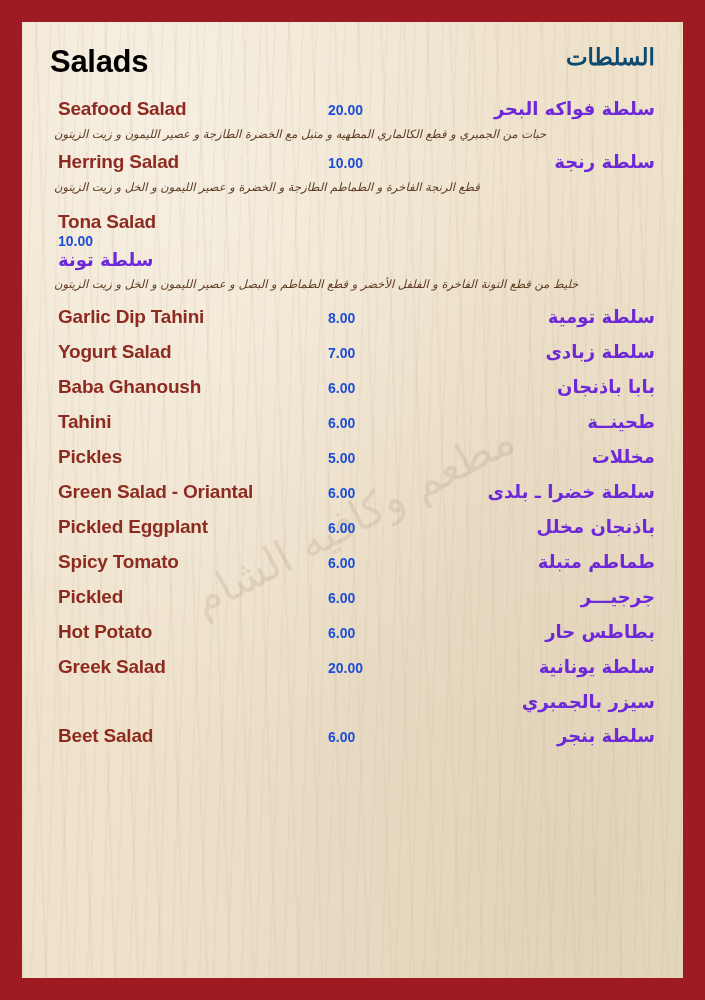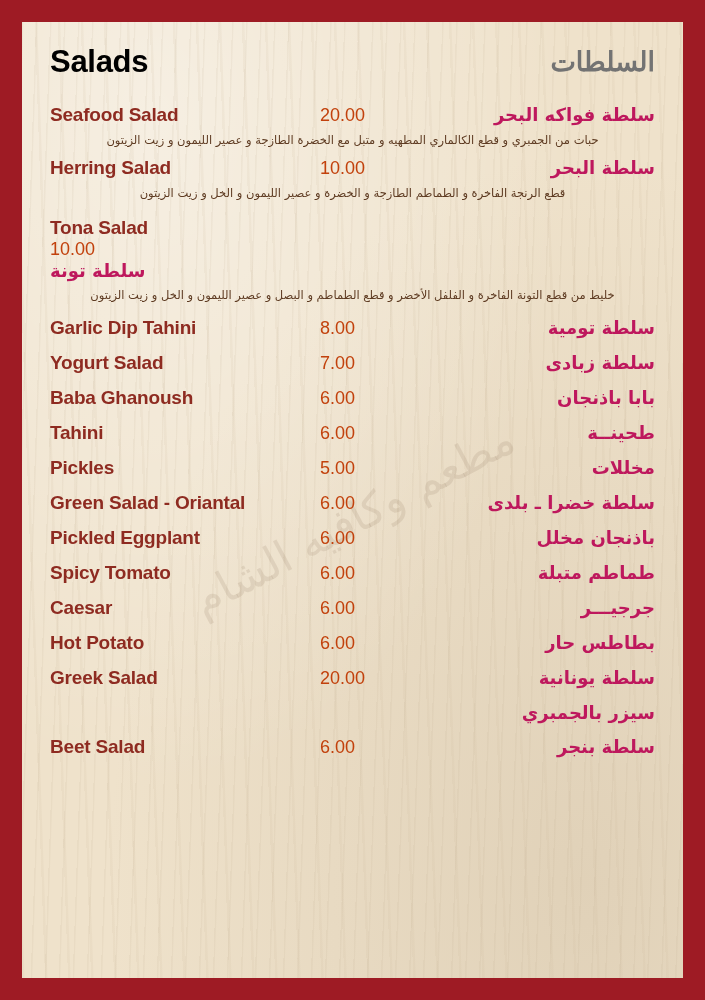--- a/index.html
+++ b/index.html
@@ -46,76 +46,78 @@
     font-family: "DejaVu Sans", sans-serif;
     pointer-events: none;
     direction: rtl;
   }
   .inner {
     position: relative;
     padding: 22px 28px 0 28px;
   }
   .title-row {
     display: flex;
-    align-items: center;
+    align-items: flex-start;
     justify-content: space-between;
-    margin-bottom: 24px;
+    margin-bottom: 18px;
   }
   .title-en {
     font-size: 31px;
     font-weight: bold;
     color: #000;
     letter-spacing: -0.3px;
   }
   .title-ar {
-    font-size: 27px;
-    font-weight: bold;
-    color: #737373;
+    font-size: 23px;
+    font-weight: bold;
+    color: #0c4a6e;
     direction: rtl;
     font-family: Liberation Sans, sans-serif;
   }
   .item {
     display: flex;
     align-items: baseline;
     justify-content: space-between;
     padding: 0;
+    margin-left: 8px;
   }
   .item .en {
     font-size: 19px;
     font-weight: bold;
     color: #8e2b21;
     flex: 0 0 auto;
     width: 270px;
     letter-spacing: -0.2px;
   }
   .item .price {
-    font-size: 18px;
-    font-weight: normal;
-    color: #c2410c;
+    font-size: 14px;
+    font-weight: bold;
+    color: #1d4ed8;
     flex: 0 0 auto;
     width: 110px;
     text-align: left;
   }
   .item .ar {
     font-size: 18px;
     font-weight: bold;
-    color: #be185d;
+    color: #6d28d9;
     flex: 1 1 auto;
     text-align: right;
     direction: rtl;
     font-family: "DejaVu Sans", sans-serif;
   }
   .desc {
     font-size: 11.5px;
     color: #5e3b22;
     direction: rtl;
-    text-align: center;
+    text-align: left;
     font-family: "DejaVu Sans", sans-serif;
     line-height: 1.5;
     margin: 6px 4px 8px 4px;
+    font-style: italic;
   }
   .spaced-1 { margin-top: 14px; flex-direction: column; }
   .row-gap { margin-top: 13px; }
   .first-row { margin-top: 6px; }
 </style>
 </head>
 <body>
 
 <div class="menu-page">
   <div class="texture"></div>
@@ -131,21 +133,21 @@
     <div class="item first-row">
       <div class="en">Seafood Salad</div>
       <div class="price">20.00</div>
       <div class="ar">سلطة فواكه البحر</div>
     </div>
     <div class="desc">حبات من الجمبري و قطع الكالماري المطهيه و متبل مع الخضرة الطازجة و عصير الليمون و زيت الزيتون</div>
 
     <div class="item">
       <div class="en">Herring Salad</div>
       <div class="price">10.00</div>
-      <div class="ar">سلطة البحر</div>
+      <div class="ar">سلطة رنجة</div>
     </div>
     <div class="desc">قطع الرنجة الفاخرة و الطماطم الطازجة و الخضرة و عصير الليمون و الخل و زيت الزيتون</div>
 
     <div class="item spaced-1">
       <div class="en">Tona Salad</div>
       <div class="price">10.00</div>
       <div class="ar">سلطة تونة</div>
     </div>
     <div class="desc">خليط من قطع التونة الفاخرة و الفلفل الأخضر و قطع الطماطم و البصل و عصير الليمون و الخل و زيت الزيتون</div>
 
@@ -191,21 +193,21 @@
       <div class="ar">باذنجان مخلل</div>
     </div>
 
     <div class="item row-gap">
       <div class="en">Spicy Tomato</div>
       <div class="price">6.00</div>
       <div class="ar">طماطم متبلة</div>
     </div>
 
     <div class="item row-gap">
-      <div class="en">Caesar</div>
+      <div class="en">Pickled</div>
       <div class="price">6.00</div>
       <div class="ar">جرجيـــر</div>
     </div>
 
     <div class="item row-gap">
       <div class="en">Hot Potato</div>
       <div class="price">6.00</div>
       <div class="ar">بطاطس حار</div>
     </div>
 

